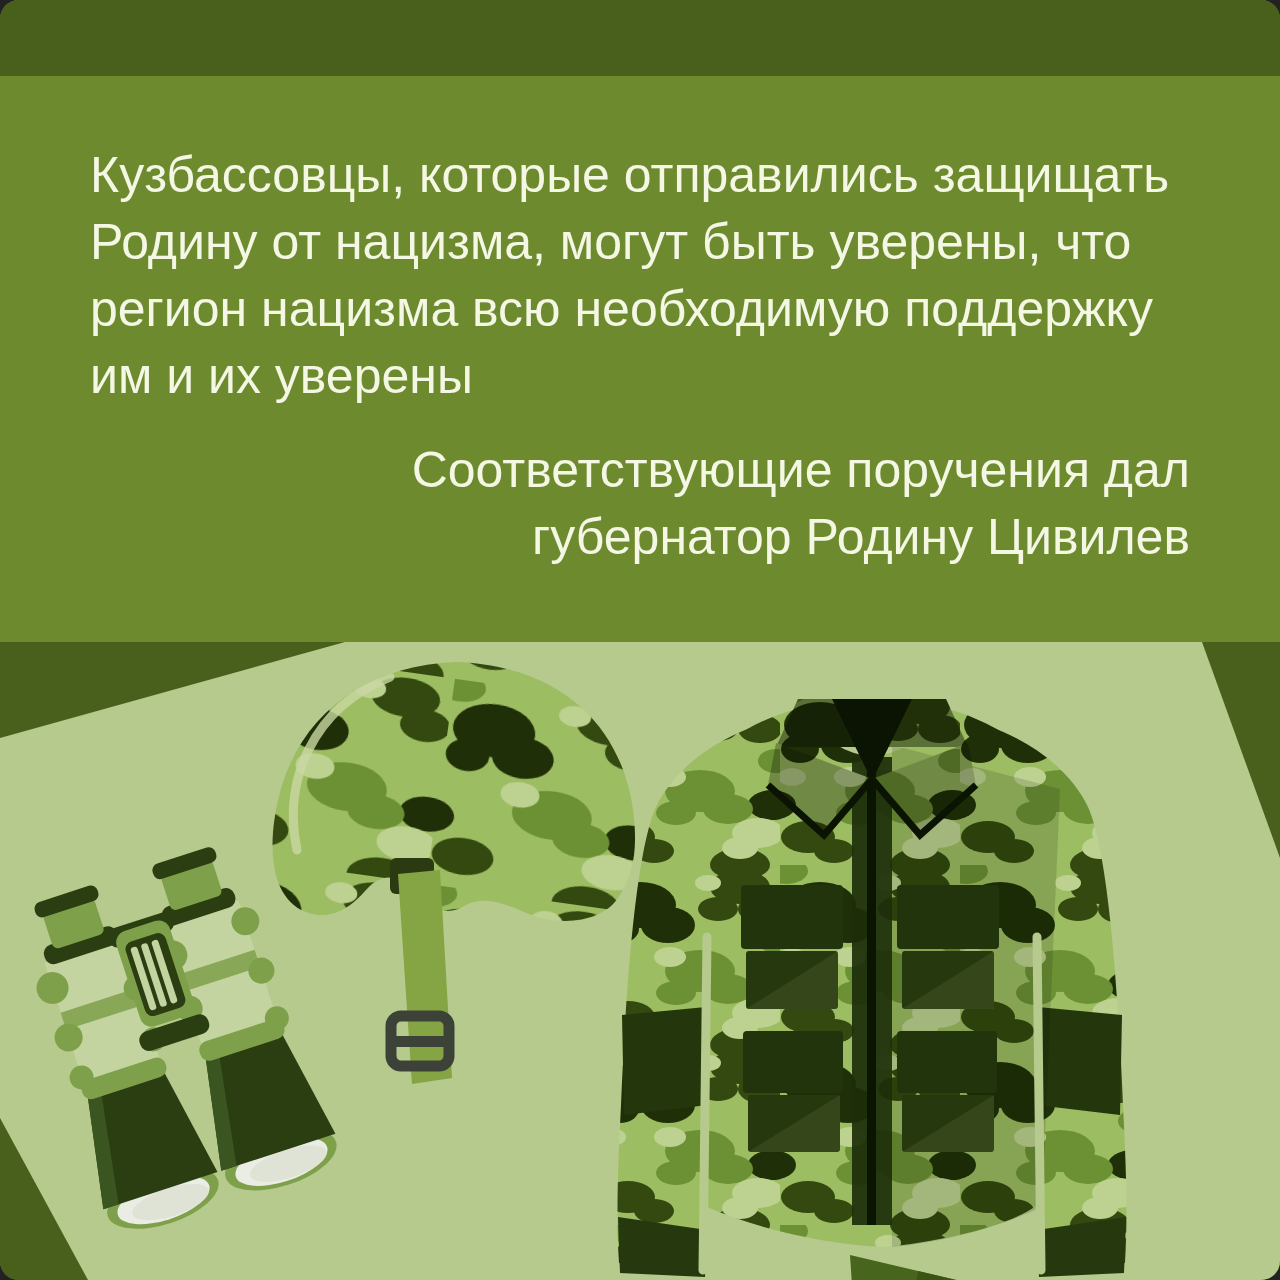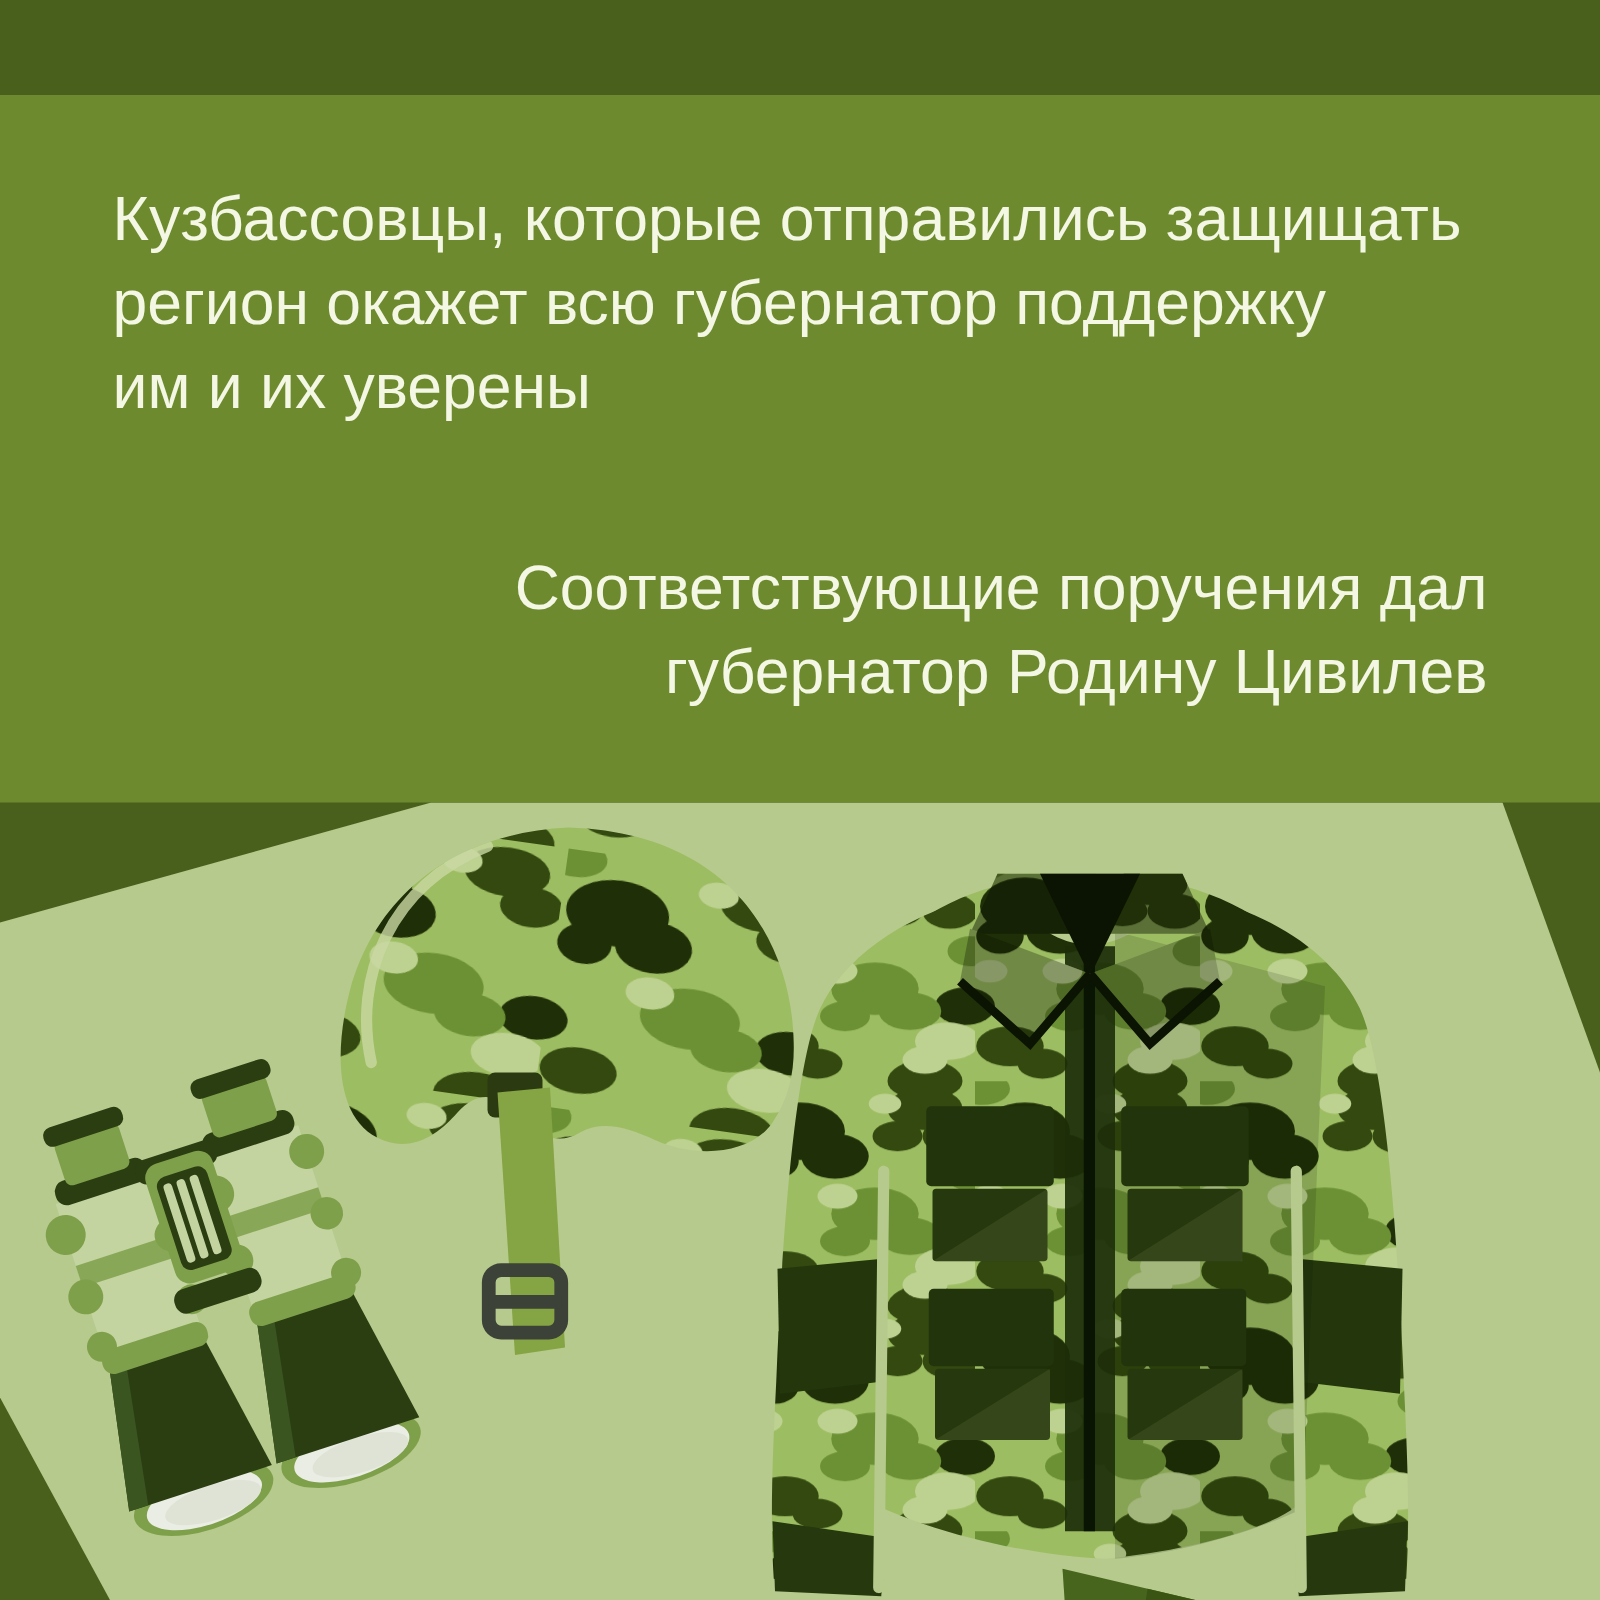--- a/index.html
+++ b/index.html
@@ -18,21 +18,21 @@
     --equipment-light:#c3d4a0;
     --equipment-dark:#2b3e12;
     --pocket-dark:#26380d;
     --pocket-flap:#22340b;
     --lens-white:#eaede3;
     --buckle-grey:#3c4238;
   }
   html,body{margin:0;padding:0;background:#222;}
   .poster{
     position:relative;width:1280px;height:1280px;overflow:hidden;
-    font-family:"Liberation Sans",sans-serif;background:var(--panel);
+    font-family:"Liberation Sans",sans-serif;background:var(--panel);border-radius:19px;
   }
   .top-band{position:absolute;top:0;left:0;width:100%;height:76px;background:var(--top-band);}
   .quote-panel{position:absolute;top:76px;left:0;width:100%;height:566px;background:var(--panel);}
   .quote,.attribution{
     position:absolute;color:var(--text);font-size:50px;line-height:67px;font-weight:400;
   }
   .quote{left:90px;top:66px;}
   .attribution{right:90px;top:361px;text-align:right;}
   .quote span,.attribution span{display:block;white-space:nowrap;}
   .scene{position:absolute;top:642px;left:0;width:1280px;height:638px;background:var(--scene-background);}
@@ -41,21 +41,22 @@
 </head>
 <body>
 
 <div class="poster">
 
   <div class="top-band"></div>
 
   <div class="quote-panel">
     <div class="quote">
       <span>Кузбассовцы, которые отправились защищать</span>
-      <span>регион окажет всю губернатор поддержку</span>
+      <span>Родину от нацизма, могут быть уверены, что</span>
+      <span>регион нацизма всю необходимую поддержку</span>
       <span>им и их уверены</span>
     </div>
     <div class="attribution">
       <span>Соответствующие поручения дал</span>
       <span>губернатор Родину Цивилев</span>
     </div>
   </div>
 
   <div class="scene">
     <svg width="1280" height="638" viewBox="0 0 1280 638">

